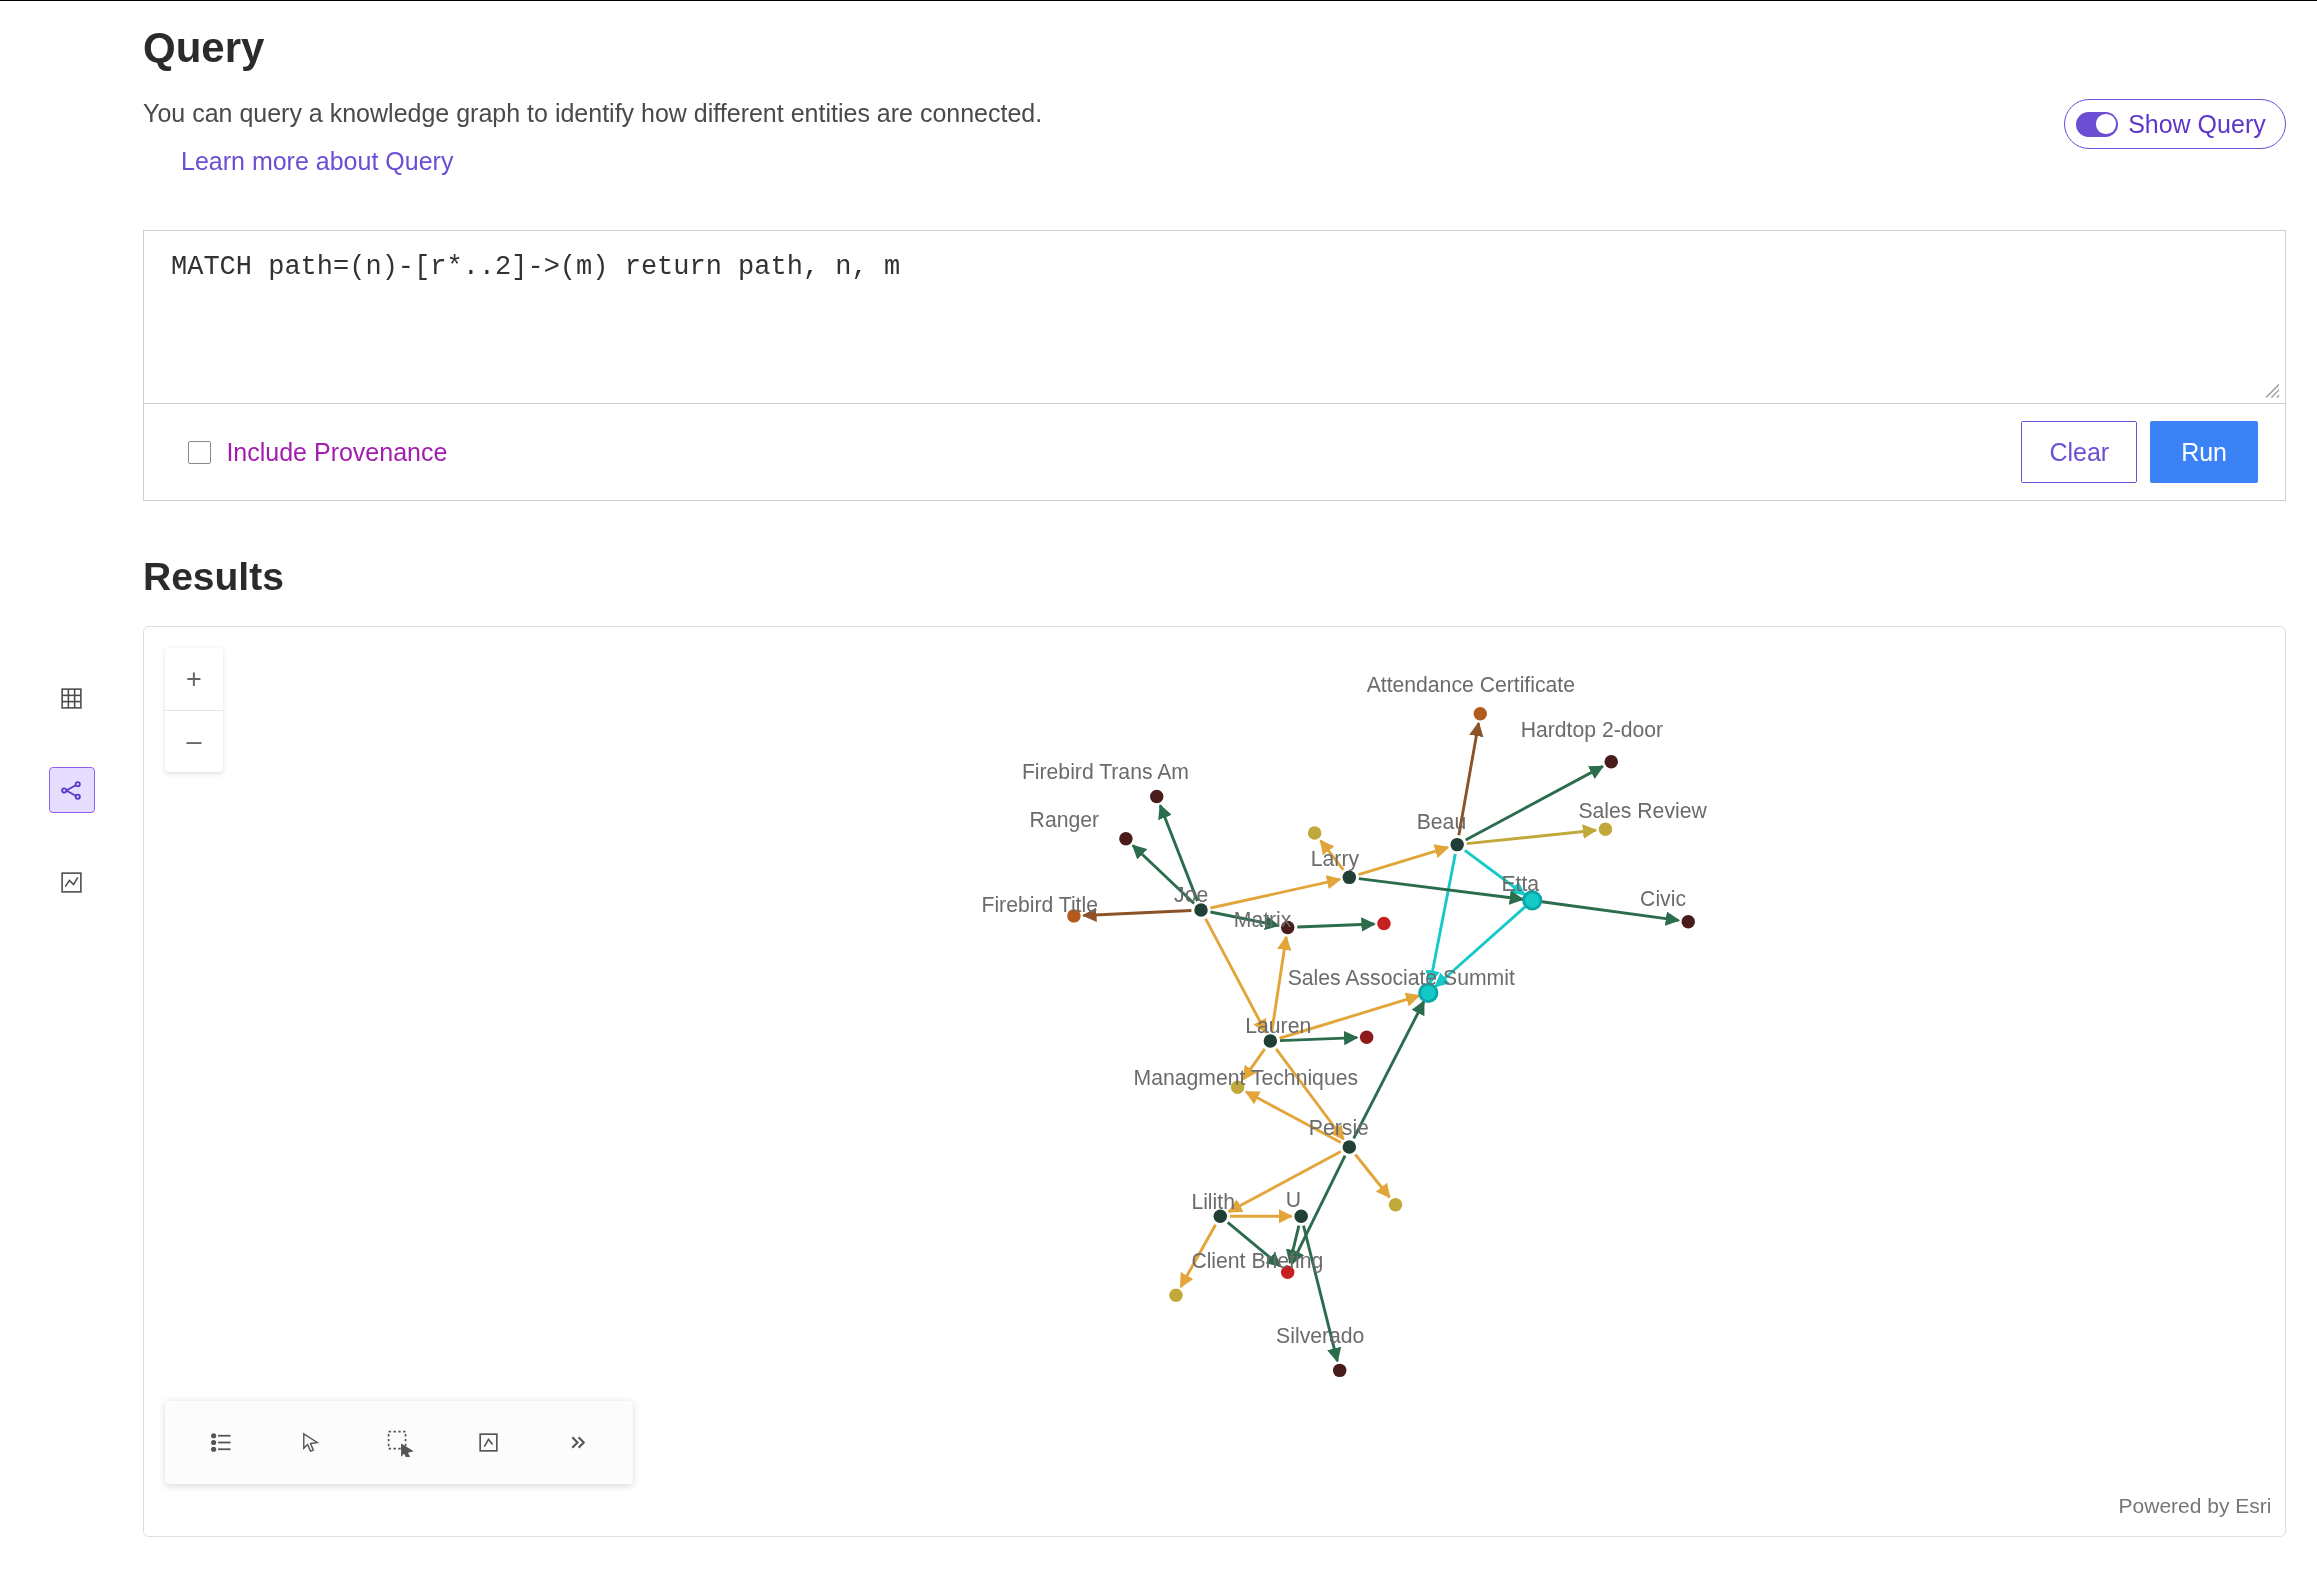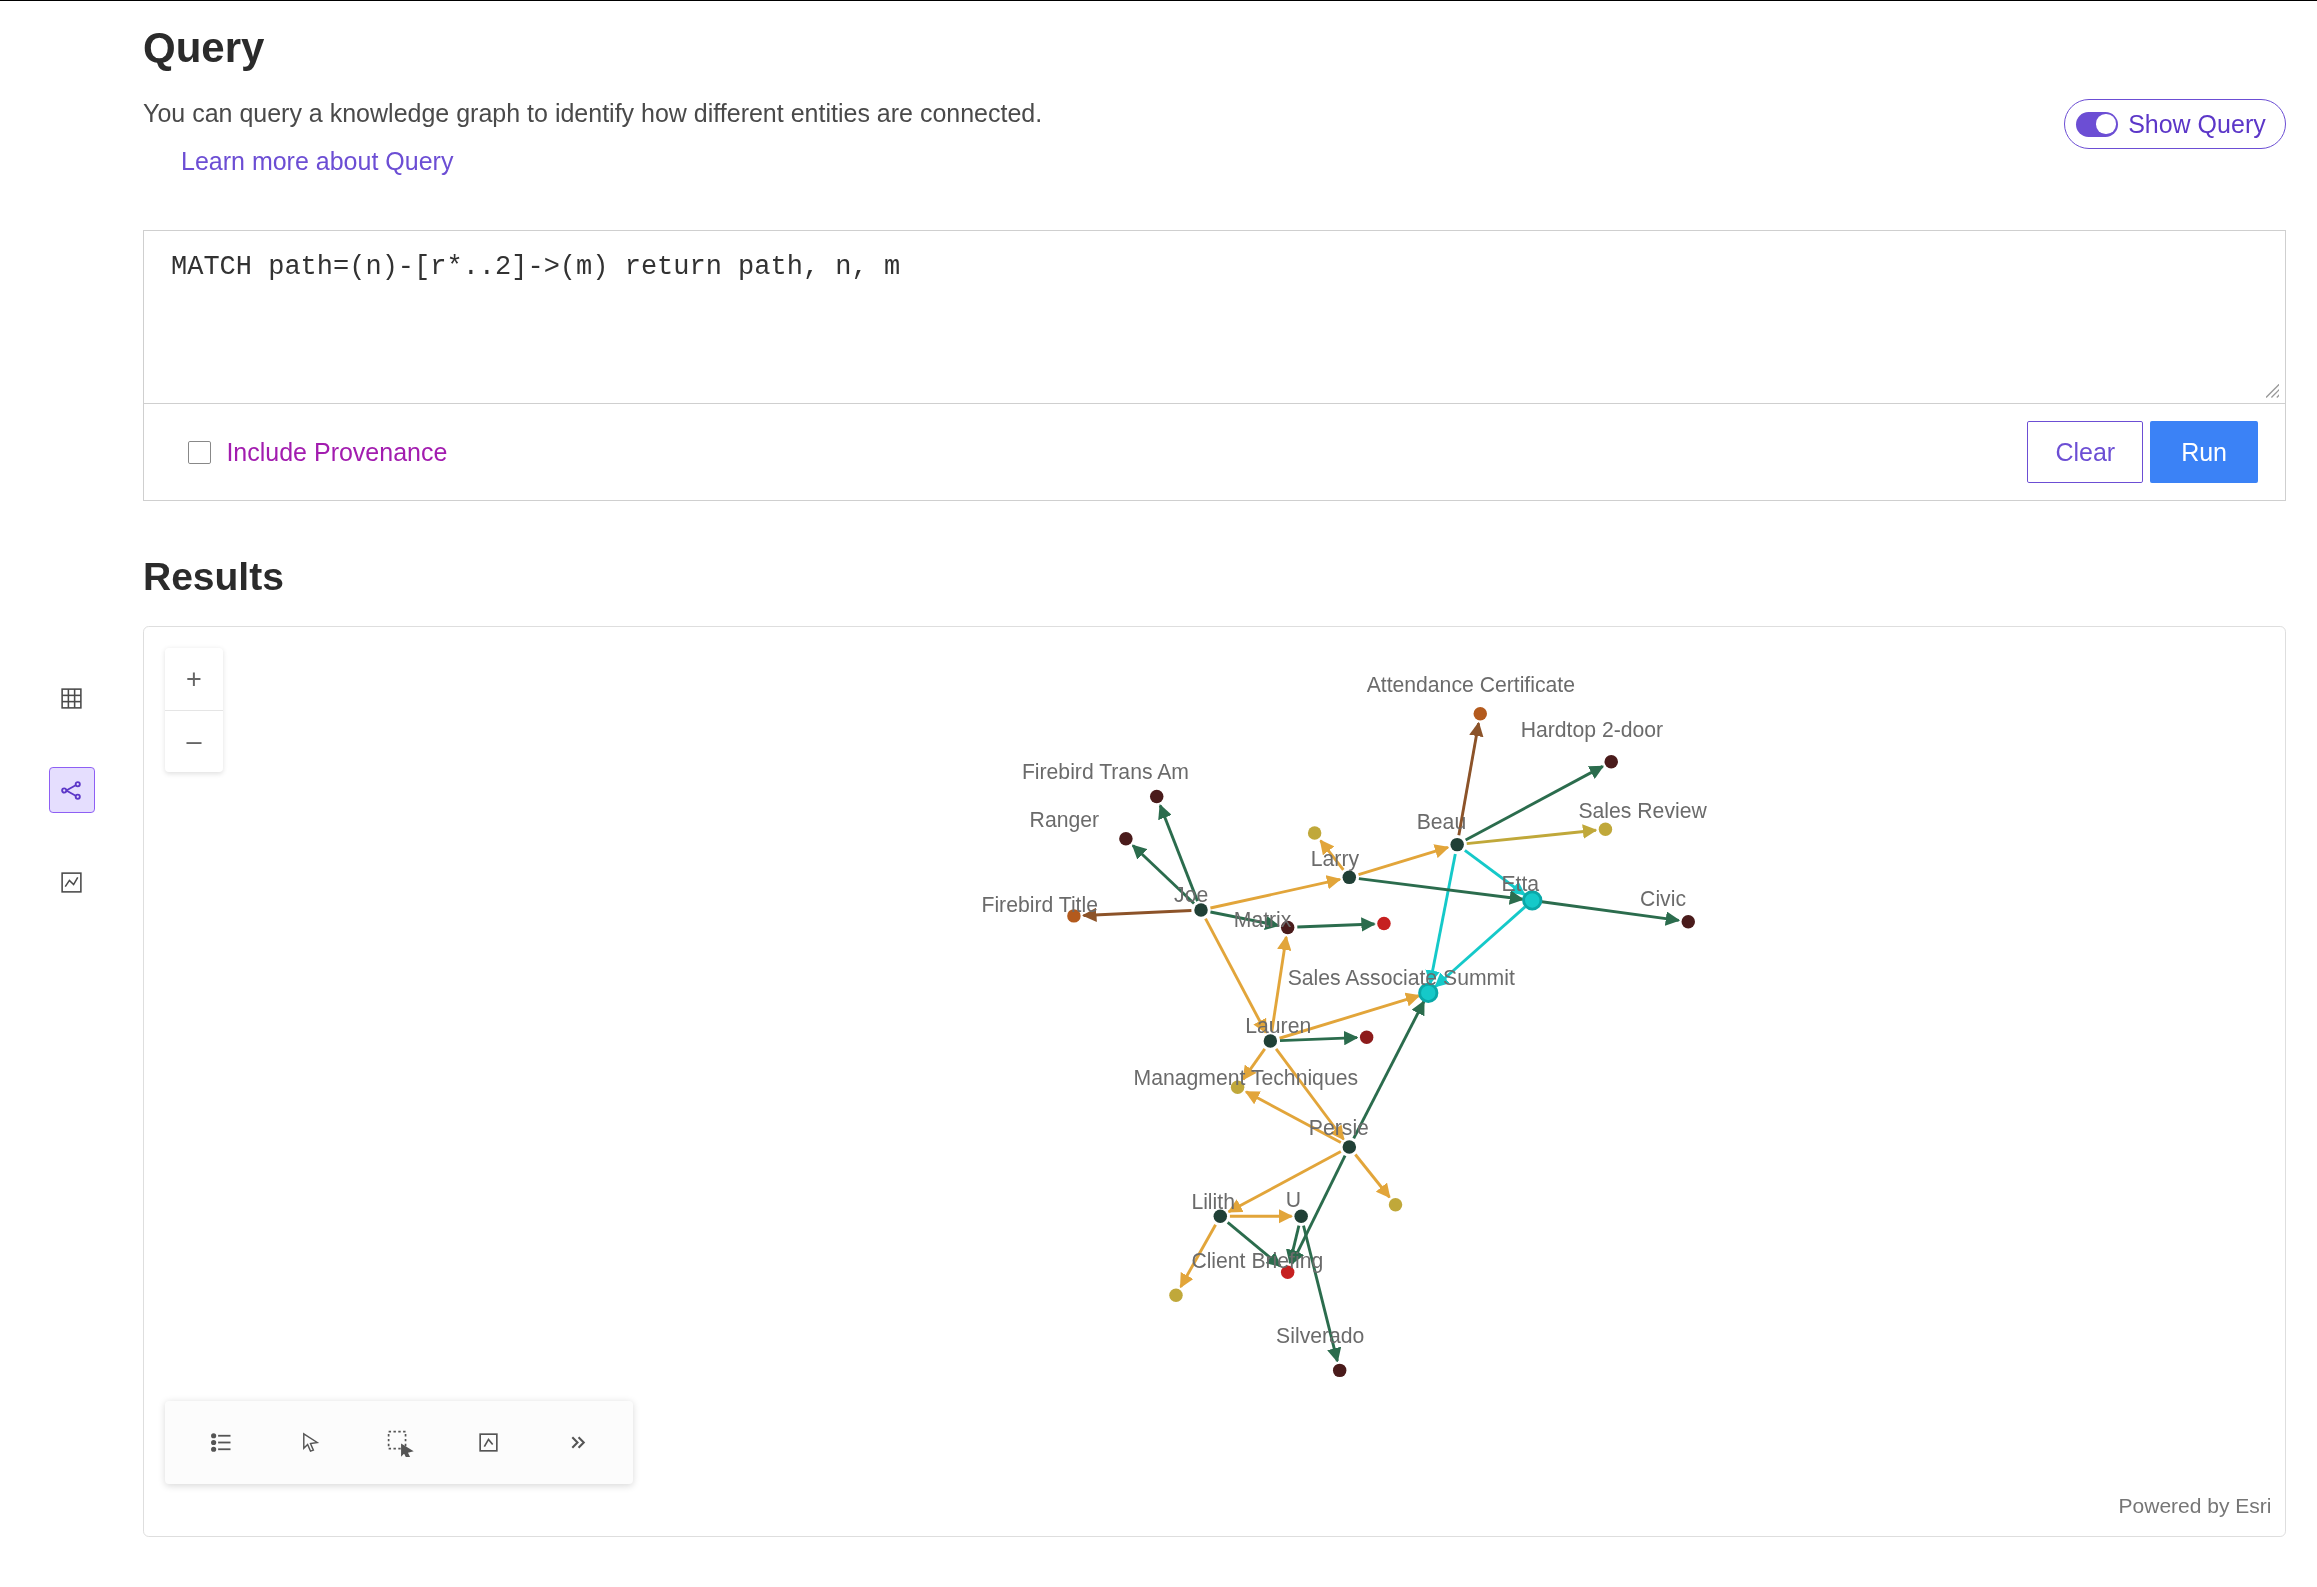--- a/index.html
+++ b/index.html
@@ -136,21 +136,21 @@
   gap: 15.4px;
 }
 .checkbox {
   width: 23px;
   height: 23px;
   border: 1.9px solid #888;
   border-radius: 1.9px;
   cursor: pointer;
 }
 .check-label { font-size: 25px; color: #a21caf; }
-.btn-row { display: flex; gap: 7px; }
+.btn-row { display: flex; gap: 13px; }
 .btn-clear {
   border: 1.9px solid #6c4ed4;
   background: #fff;
   color: #6c4ed4;
   font-size: 25px;
   padding: 15.4px 27px;
   border-radius: 1.9px;
   cursor: pointer;
 }
 .btn-run {

